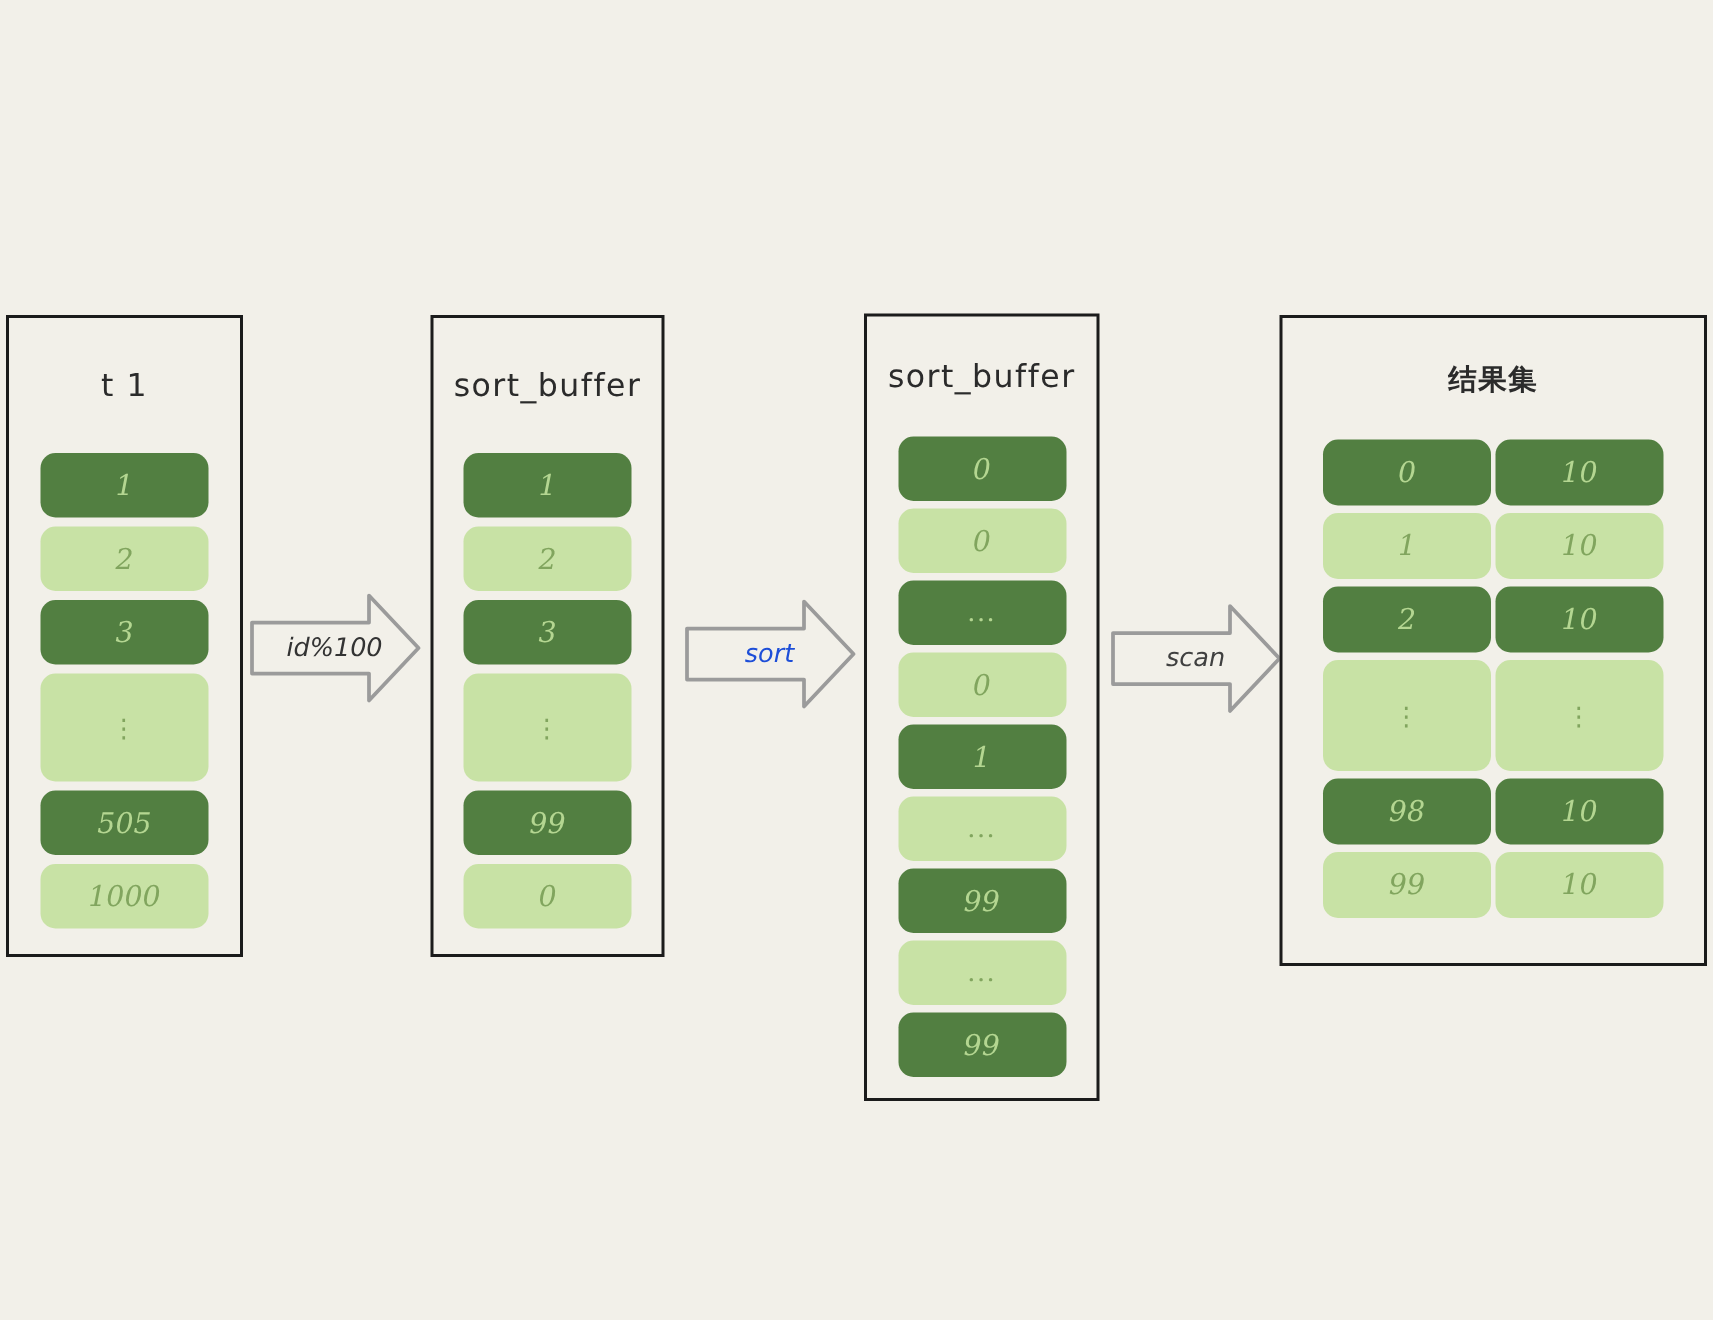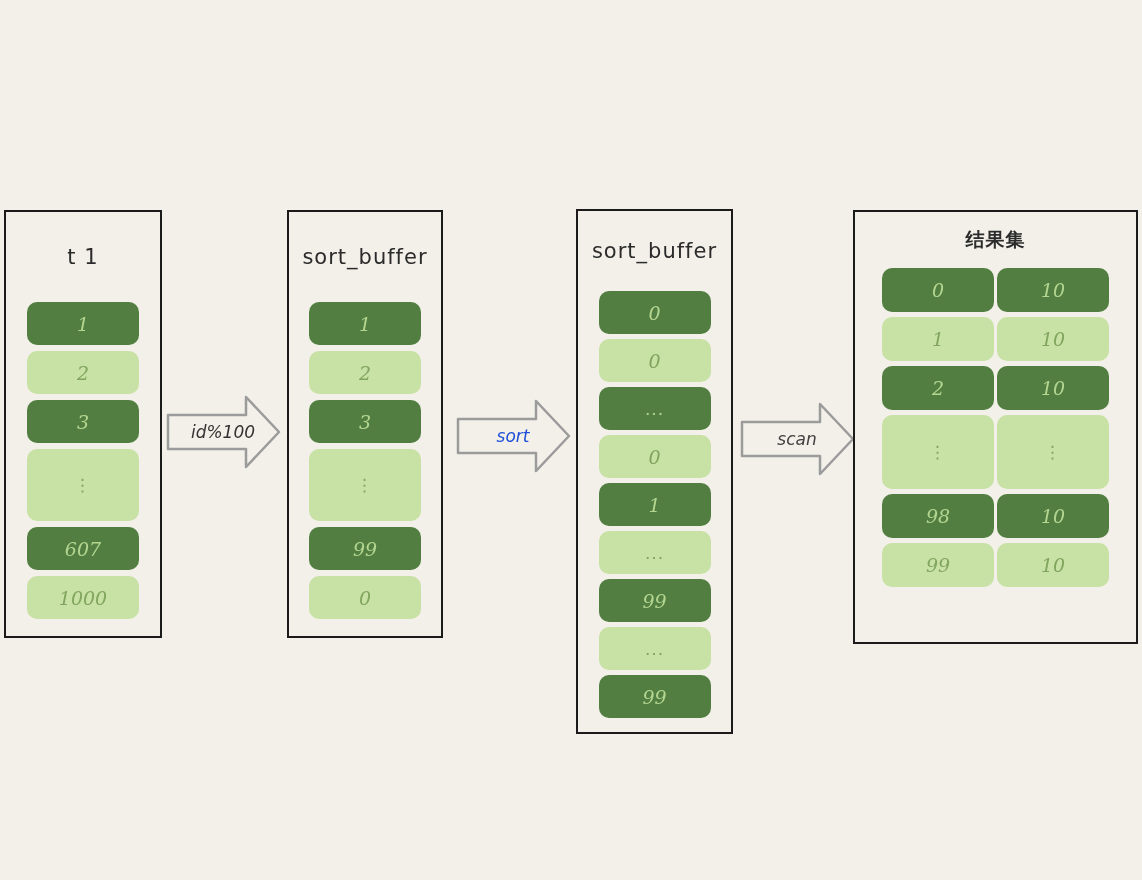--- a/index.html
+++ b/index.html
@@ -62,21 +62,21 @@
         <div class="cell light">
           <span>2</span>
         </div>
         <div class="cell dark">
           <span>3</span>
         </div>
         <div class="cell light tall">
           <span class="dots">⋮</span>
         </div>
         <div class="cell dark">
-          <span>607</span>
+          <span>505</span>
         </div>
         <div class="cell light">
           <span>1000</span>
         </div>
       </div>
   </section>
 
   <div class="arrow" style="left:166px;top:394px;">
     <svg viewBox="0 0 116 76">
       <polygon points="2,21 80,21 80,3 113,38 80,73 80,55 2,55" fill="none" stroke="#9b9b9b" stroke-width="2.5" stroke-linejoin="round" class="arrow-shape"></polygon>
@@ -149,21 +149,21 @@
   </section>
 
   <div class="arrow" style="left:740px;top:401px;">
     <svg viewBox="0 0 116 76">
       <polygon points="2,21 80,21 80,3 113,38 80,73 80,55 2,55" fill="none" stroke="#9b9b9b" stroke-width="2.5" stroke-linejoin="round" class="arrow-shape"></polygon>
     </svg>
     <div class="arrow-label" style="color: #404040;">scan</div>
   </div>
 
   <section class="panel" style="left:853px;top:210px;width:285px;height:434px;">
-    <div class="panel-title cjk" style="height:56px;">结果集</div>
+    <div class="panel-title cjk" style="height:81px;">结果集</div>
     <div class="cells" style="gap:5px;">
         <div class="row">
           <div class="cell dark">
             <span>0</span>
           </div>
           <div class="cell dark">
             <span>10</span>
           </div>
         </div>
         <div class="row">

